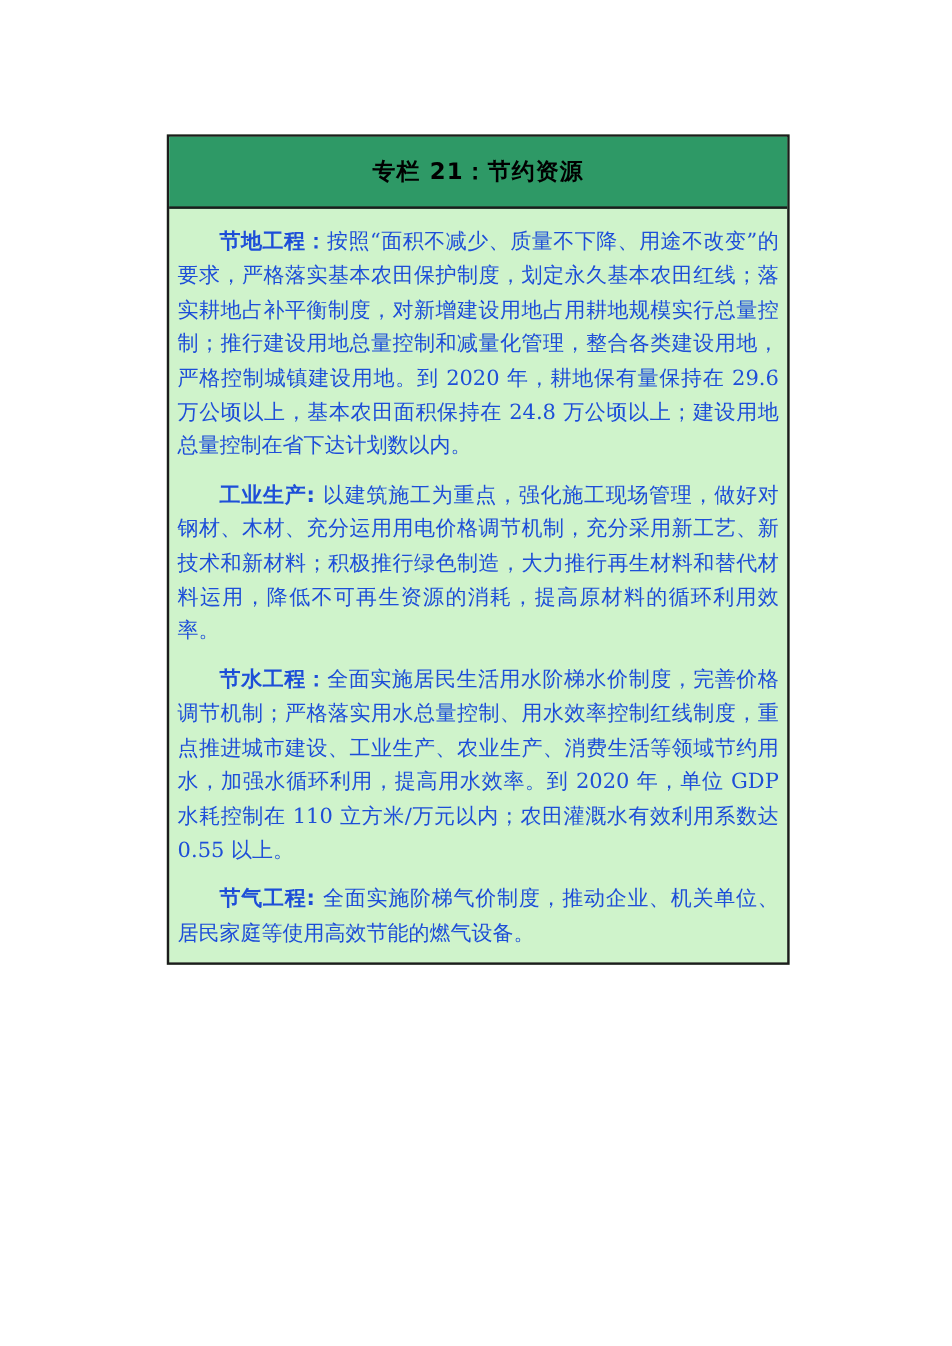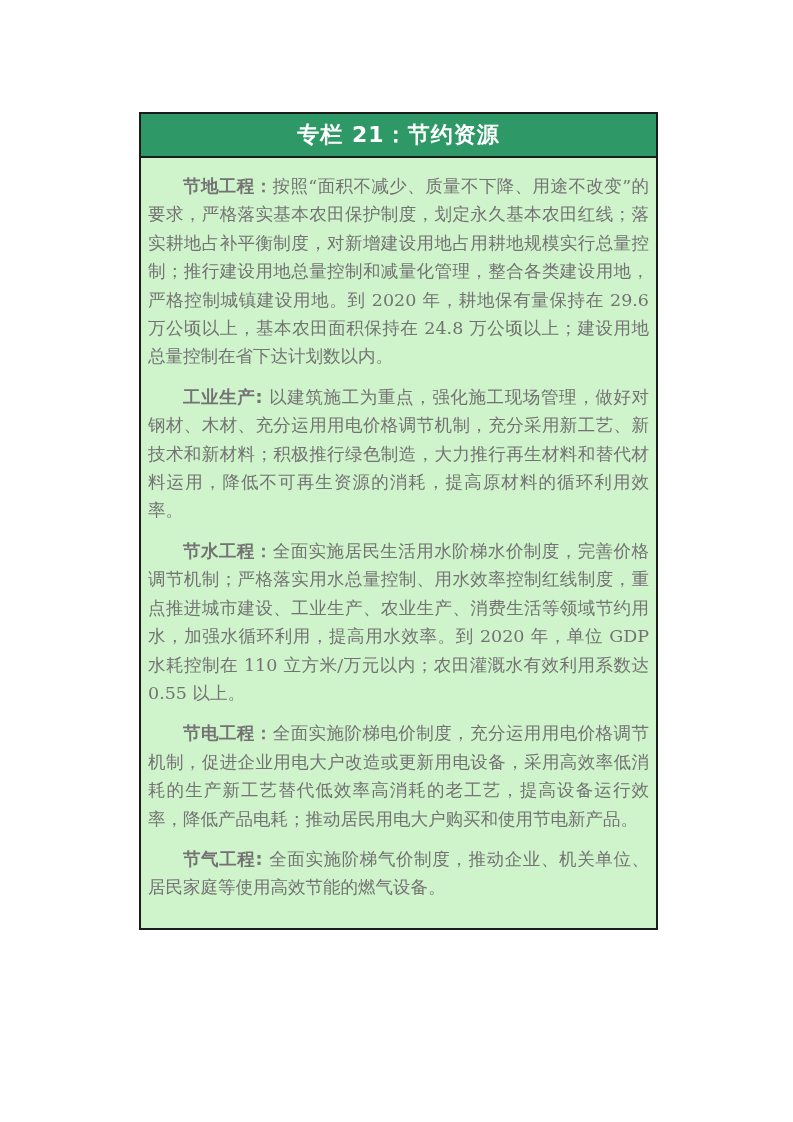--- a/index.html
+++ b/index.html
@@ -18,36 +18,36 @@
   .callout-box {
     position: absolute;
     left: 139px;
     top: 112px;
     width: 519px;
     box-sizing: border-box;
     border: 2px solid #1c1c1c;
     background: #cff3cb;
   }
   .box-header {
-    height: 44px;
+    height: 60px;
     box-sizing: border-box;
     background: #2e9966;
     border-bottom: 2px solid #1c1c1c;
-    color: #ffffff;
+    color: #000000;
     font-family: "DejaVu Sans", "Liberation Sans", sans-serif;
     font-weight: bold;
-    font-size: 22px;
+    font-size: 19px;
     letter-spacing: 1px;
     display: flex;
     align-items: center;
     justify-content: center;
   }
   .box-body {
-    padding: 14px 7px 26px 7px;
-    color: #737373;
+    padding: 14px 7px 10px 7px;
+    color: #1d4ed8;
   }
   .para {
     margin: 0 0 12px 0;
     font-size: 17.5px;
     line-height: 28.4px;
     text-align: justify;
     text-indent: 2em;
   }
   .para:last-child {
     margin-bottom: 0;
@@ -76,21 +76,20 @@
     <div class="box-header">专栏 21：节约资源</div>
 
     <div class="box-body">
 
       <p class="para"><span class="sec-label">节地工程：</span><span>按照“面积不减少、质量不下降、用途不改变”的要求，严格落实基本农田保护制度，划定永久基本农田红线；落实耕地占补平衡制度，对新增建设用地占用耕地规模实行总量控制；推行建设用地总量控制和减量化管理，整合各类建设用地，严格控制城镇建设用地。到 2020 年，耕地保有量保持在 29.6 万公顷以上，基本农田面积保持在 24.8 万公顷以上；建设用地总量控制在省下达计划数以内。</span></p>
 
       <p class="para"><span class="sec-label">工业生产: </span><span>以建筑施工为重点，强化施工现场管理，做好对钢材、木材、充分运用用电价格调节机制，充分采用新工艺、新技术和新材料；积极推行绿色制造，大力推行再生材料和替代材料运用，降低不可再生资源的消耗，提高原材料的循环利用效率。</span></p>
 
       <p class="para"><span class="sec-label">节水工程：</span><span>全面实施居民生活用水阶梯水价制度，完善价格调节机制；严格落实用水总量控制、用水效率控制红线制度，重点推进城市建设、工业生产、农业生产、消费生活等领域节约用水，加强水循环利用，提高用水效率。到 2020 年，单位 GDP 水耗控制在 110 立方米/万元以内；农田灌溉水有效利用系数达 0.55 以上。</span></p>
 
-      <p class="para"><span class="sec-label">节电工程：</span><span>全面实施阶梯电价制度，充分运用用电价格调节机制，促进企业用电大户改造或更新用电设备，采用高效率低消耗的生产新工艺替代低效率高消耗的老工艺，提高设备运行效率，降低产品电耗；推动居民用电大户购买和使用节电新产品。</span></p>
 
       <p class="para"><span class="sec-label">节气工程: </span><span>全面实施阶梯气价制度，推动企业、机关单位、居民家庭等使用高效节能的燃气设备。</span></p>
 
 
     </div>
   </div>
 
 
 </div>
 

